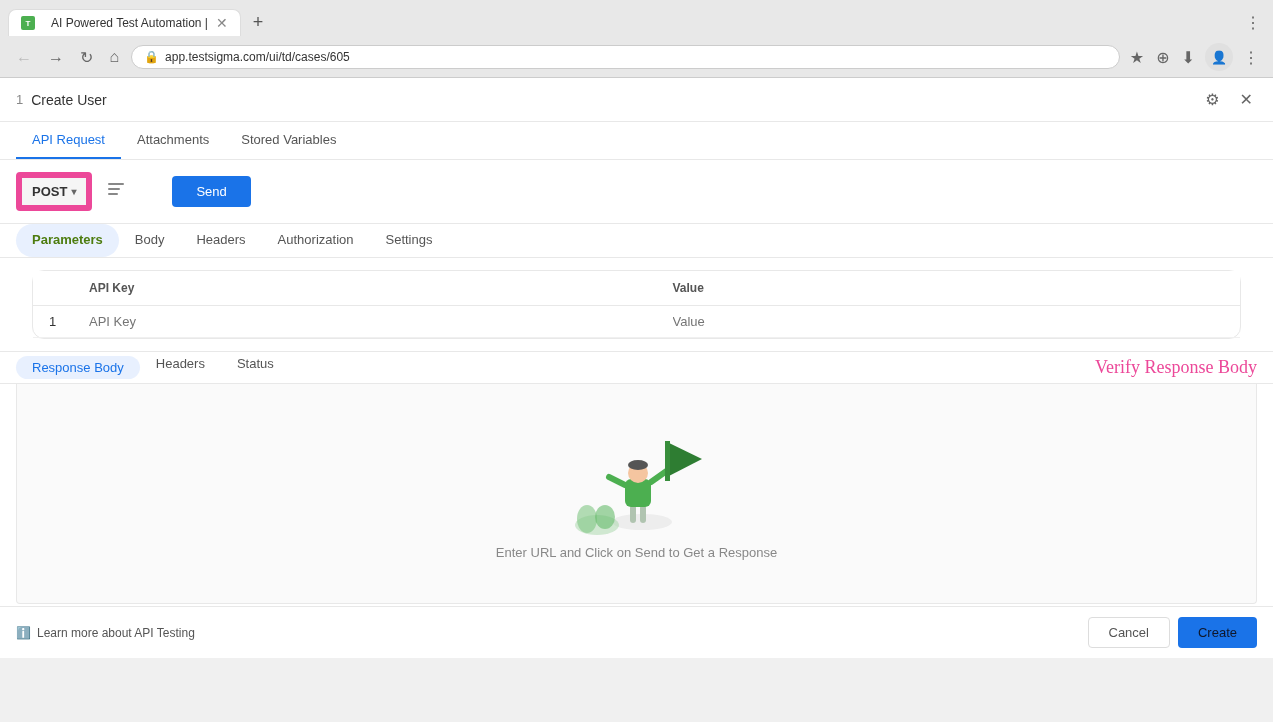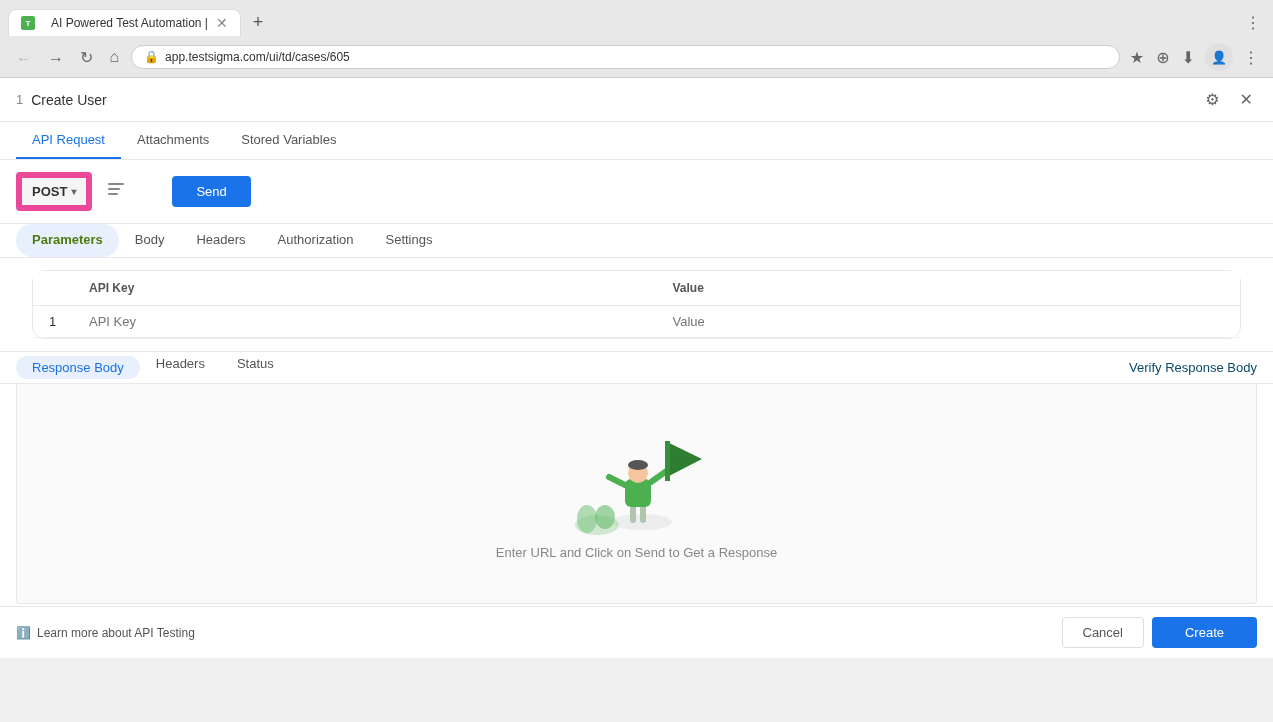--- a/index.html
+++ b/index.html
@@ -56,35 +56,35 @@
     .row-num { color: #888; font-size: 12px; width: 40px; }
     .api-key-input { border: none; outline: none; width: 100%; font-size: 13px; color: #bbb; }
     .value-input { border: none; outline: none; width: 100%; font-size: 13px; color: #bbb; }
     .table-container { border: 1px solid #e8e8e8; margin: 12px 32px; border-radius: 12px; }
 
     
     .response-tabs { display: flex; align-items: center; padding: 0 16px; border-bottom: 1px solid #e8e8e8; border-top: 1px solid #e8e8e8; justify-content: space-between; }
     .response-tabs-left { display: flex; }
     .response-tab { padding: 4px 16px; font-size: 13px; color: #555; cursor: pointer; border-bottom: 2px solid transparent; }
     .response-tab.active { background: #e8f0fe; color: #1a73e8; border-radius: 20px; border-bottom: none; font-weight: 500; margin: 4px 0; }
-    .verify-link { color: #0c4a6e; font-size: 13px; cursor: pointer; text-decoration: none; }
+    .verify-link { color: #ec4899; font-size: 18px; cursor: pointer; text-decoration: none; font-family: Liberation Serif, serif; }
 
     
     .response-body { background: #fafafa; min-height: 220px; display: flex; flex-direction: column; align-items: center; justify-content: center; padding: 20px; margin: 0 16px 12px; border: 1px solid #e8e8e8; border-top: none; border-radius: 0 0 4px 4px; }
     .response-empty-text { color: #888; font-size: 13px; text-align: center; margin-top: 8px; }
 
     
     .illustration { width: 140px; height: 110px; }
 
     
     .app-footer { display: flex; align-items: center; padding: 10px 16px; border-top: 1px solid #e8e8e8; justify-content: space-between; background: #fff; position: absolute; bottom: 0; left: 0; right: 0; }
     .learn-link { display: flex; align-items: center; gap: 6px; color: #555; font-size: 12px; cursor: pointer; }
     .footer-actions { display: flex; gap: 8px; }
     .cancel-btn { background: none; border: 1px solid #ddd; border-radius: 4px; padding: 7px 20px; font-size: 13px; color: #555; cursor: pointer; }
-    .create-btn { background: #1a73e8; color: #ffffff; border: none; border-radius: 4px; padding: 7px 33px; font-size: 13px; cursor: pointer; font-weight: 500; }
+    .create-btn { background: #1a73e8; color: #0f172a; border: none; border-radius: 4px; padding: 7px 20px; font-size: 13px; cursor: pointer; font-weight: 500; }
 
     .response-area-container { margin: 0 0; }
   </style>
 </head>
 <body>
 
 <div class="browser-chrome">
   <div class="tab-bar">
     <div class="tab">
       <div class="tab-favicon">T</div>

